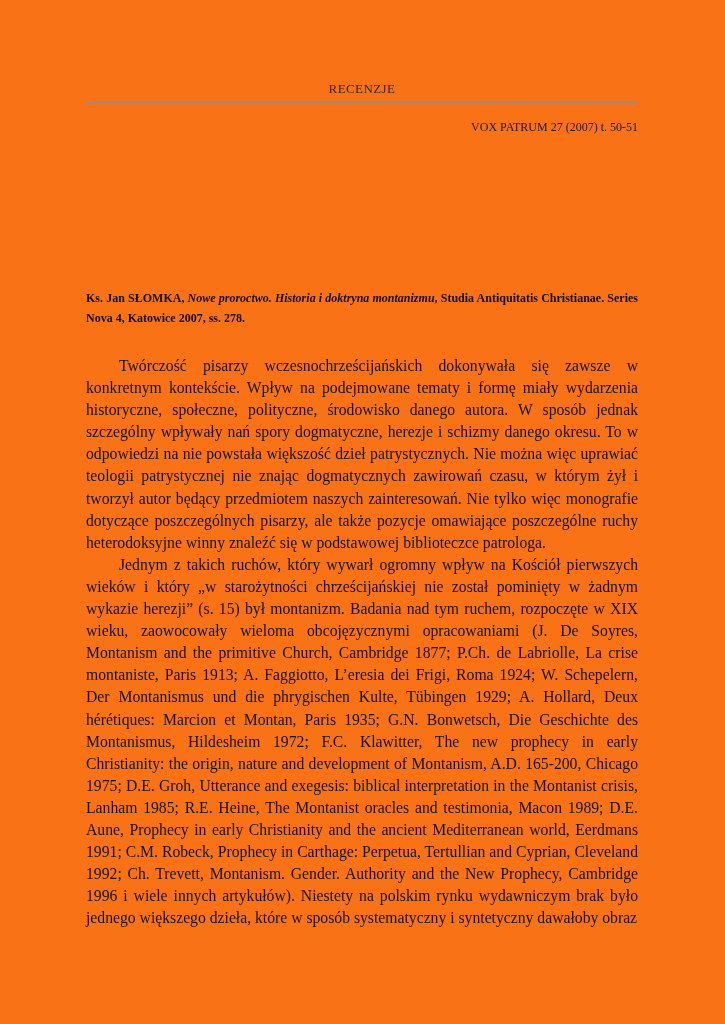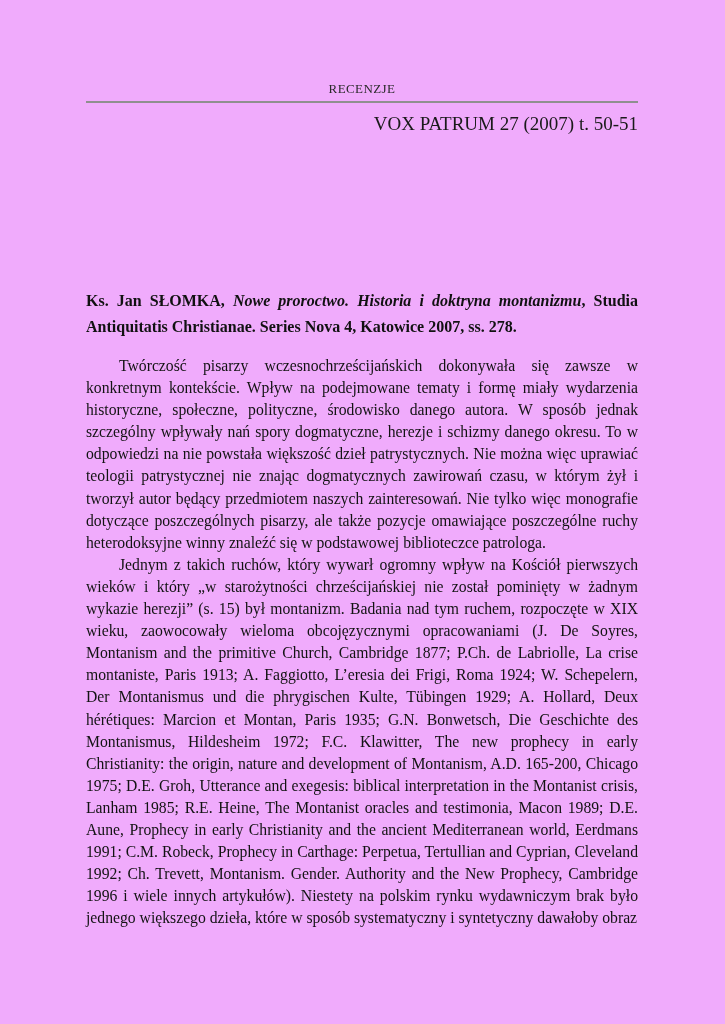--- a/index.html
+++ b/index.html
@@ -4,21 +4,21 @@
 <style>
   html, body {
     margin: 0;
     padding: 0;
     background: #ffffff;
   }
   .page {
     position: relative;
     width: 725px;
     height: 1024px;
-    background: #f0abfc;
+    background: #f97316;
     overflow: hidden;
     font-family: "Liberation Serif", serif;
     color: #161616;
   }
   .running-head {
     position: absolute;
     top: 81px;
     left: 86px;
     width: 552px;
     text-align: center;
@@ -29,36 +29,36 @@
   .head-rule {
     position: absolute;
     top: 101px;
     left: 86px;
     width: 552px;
     height: 0;
     border-top: 2px solid #8f8f8f;
   }
   .journal-ref {
     position: absolute;
-    top: 113px;
+    top: 120px;
     left: 86px;
     width: 552px;
     text-align: right;
-    font-size: 19px;
+    font-size: 12px;
     color: #1a1a1a;
   }
   .review-heading {
     position: absolute;
     top: 288px;
     left: 86px;
     width: 552px;
     margin: 0;
-    font-size: 16px;
+    font-size: 12px;
     font-weight: 700;
-    line-height: 26px;
+    line-height: 20px;
     text-align: justify;
     color: #111111;
   }
   .body-text {
     position: absolute;
     top: 355px;
     left: 86px;
     width: 552px;
     font-size: 15.7px;
     line-height: 22.1px;

